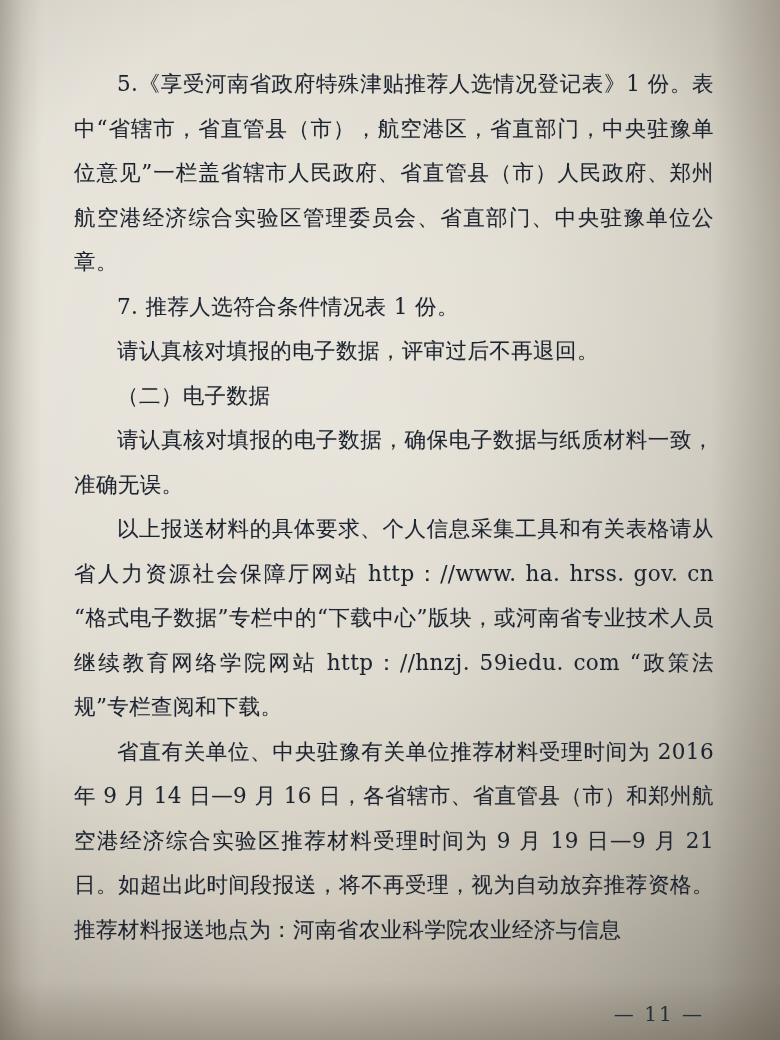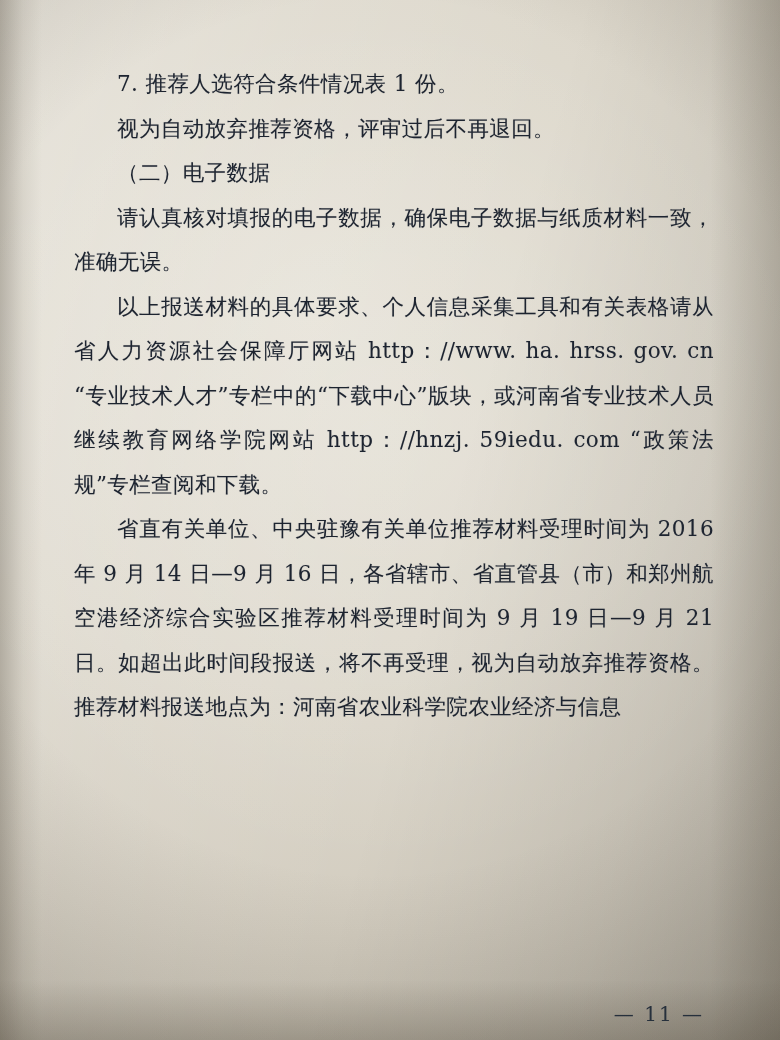--- a/index.html
+++ b/index.html
@@ -96,22 +96,23 @@
 </style>
 </head>
 <body>
 
 <div id="page">
   <div class="edge-left"></div>
   <div class="edge-right"></div>
   <div class="edge-bottom"></div>
 
   <div id="doc-body">
+    <p class="para indent">5.《享受河南省政府特殊津贴推荐人选情况登记表》1 份。表中“省辖市，省直管县（市），航空港区，省直部门，中央驻豫单位意见”一栏盖省辖市人民政府、省直管县（市）人民政府、郑州航空港经济综合实验区管理委员会、省直部门、中央驻豫单位公章。</p>
     <p class="para indent">7. 推荐人选符合条件情况表 1 份。</p>
-    <p class="para indent">视为自动放弃推荐资格，评审过后不再退回。</p>
+    <p class="para indent">请认真核对填报的电子数据，评审过后不再退回。</p>
     <p class="para indent">（二）电子数据</p>
     <p class="para indent">请认真核对填报的电子数据，确保电子数据与纸质材料一致，准确无误。</p>
-    <p class="para indent">以上报送材料的具体要求、个人信息采集工具和有关表格请从省人力资源社会保障厅网站 http：//www. ha. hrss. gov. cn “专业技术人才”专栏中的“下载中心”版块，或河南省专业技术人员继续教育网络学院网站 http：//hnzj. 59iedu. com “政策法规”专栏查阅和下载。</p>
+    <p class="para indent">以上报送材料的具体要求、个人信息采集工具和有关表格请从省人力资源社会保障厅网站 http：//www. ha. hrss. gov. cn “格式电子数据”专栏中的“下载中心”版块，或河南省专业技术人员继续教育网络学院网站 http：//hnzj. 59iedu. com “政策法规”专栏查阅和下载。</p>
     <p class="para indent">省直有关单位、中央驻豫有关单位推荐材料受理时间为 2016 年 9 月 14 日—9 月 16 日，各省辖市、省直管县（市）和郑州航空港经济综合实验区推荐材料受理时间为 9 月 19 日—9 月 21 日。如超出此时间段报送，将不再受理，视为自动放弃推荐资格。推荐材料报送地点为：河南省农业科学院农业经济与信息</p>
   </div>
 
   <div class="page-number">— 11 —</div>
 </div>
 
 </body></html>

